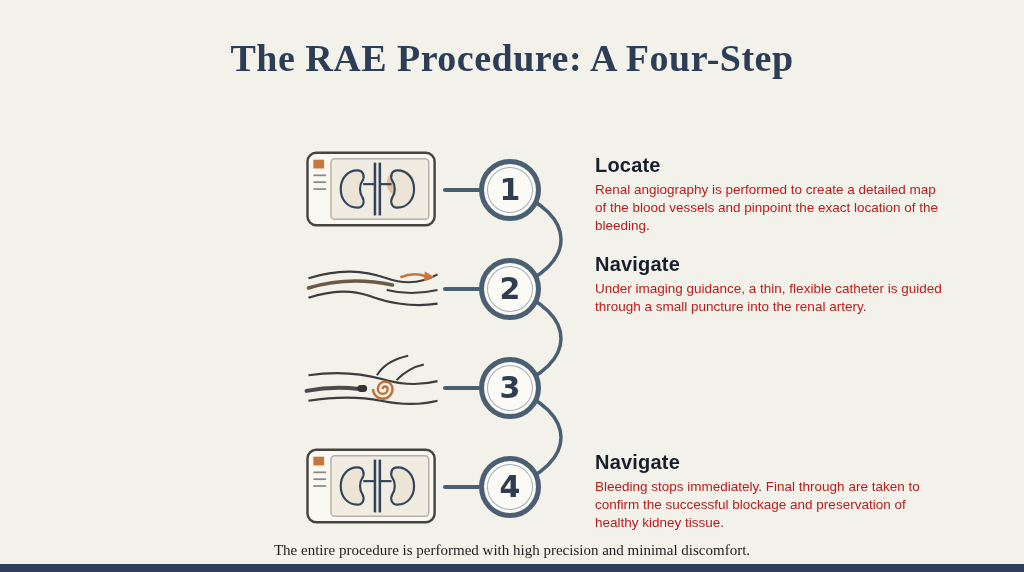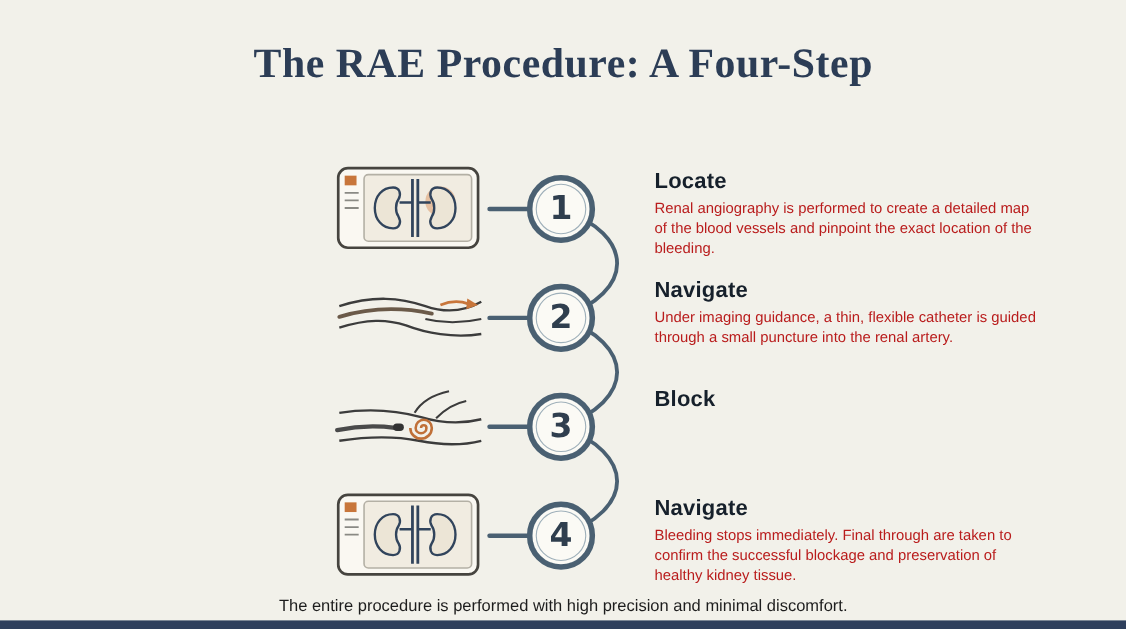--- a/index.html
+++ b/index.html
@@ -51,21 +51,21 @@
   }
   .step .step-title{
     font-size:20px;font-weight:700;color:#16202b;
     margin:0 0 4px 0;letter-spacing:.2px;
   }
   .step .step-desc{
     font-size:13.5px;line-height:1.34;color:#b91c1c;margin:0;
   }
   .footer-note{
     position:absolute;left:0;bottom:13px;width:100%;
-    text-align:center;font-size:15px;color:#1d1d1d;
+    text-align:center;font-size:15px;color:#1d1d1d;font-family:Liberation Serif, serif;
   }
   .footer-bar{
     position:absolute;left:0;bottom:0;width:100%;height:8px;
     background:#2e3f5c;
   }
   svg{display:block;}
 </style>
 </head>
 <body>
 
@@ -141,21 +141,20 @@
         <path d="M2 48 C22 44 40 44 56 46" fill="none" stroke="#4a4a4a" stroke-width="4" stroke-linecap="round"></path>
         <rect x="54" y="42" width="10" height="7" rx="3.5" fill="#333"></rect>
         <path d="M80 46 a2.5 2.5 0 0 1 5 0 a5 5 0 0 1 -10 0 a7.5 7.5 0 0 1 15 0 a10 10 0 0 1 -20 0" fill="none" stroke="#c07038" stroke-width="2.4"></path>
       </svg>
     </div>
     <div class="hline"></div>
     <div class="circle">
       <span>3</span>
     </div>
     <div class="text">
-      <h3 class="step-title">Block</h3>
     </div>
   </div>
 
   <div class="step" style="top:437.5px">
     <div class="illus">
       <svg viewBox="0 0 140 90" width="140" height="88">
         <rect x="3" y="7" width="130" height="74" rx="9" fill="#faf8f2" stroke="#46443f" stroke-width="2.5"></rect>
         <rect x="9" y="14" width="11" height="9" fill="#c8763b"></rect>
         <line x1="9" y1="30" x2="22" y2="30" stroke="#8a8a84" stroke-width="1.8"></line>
         <line x1="9" y1="37" x2="22" y2="37" stroke="#8a8a84" stroke-width="1.8"></line>

